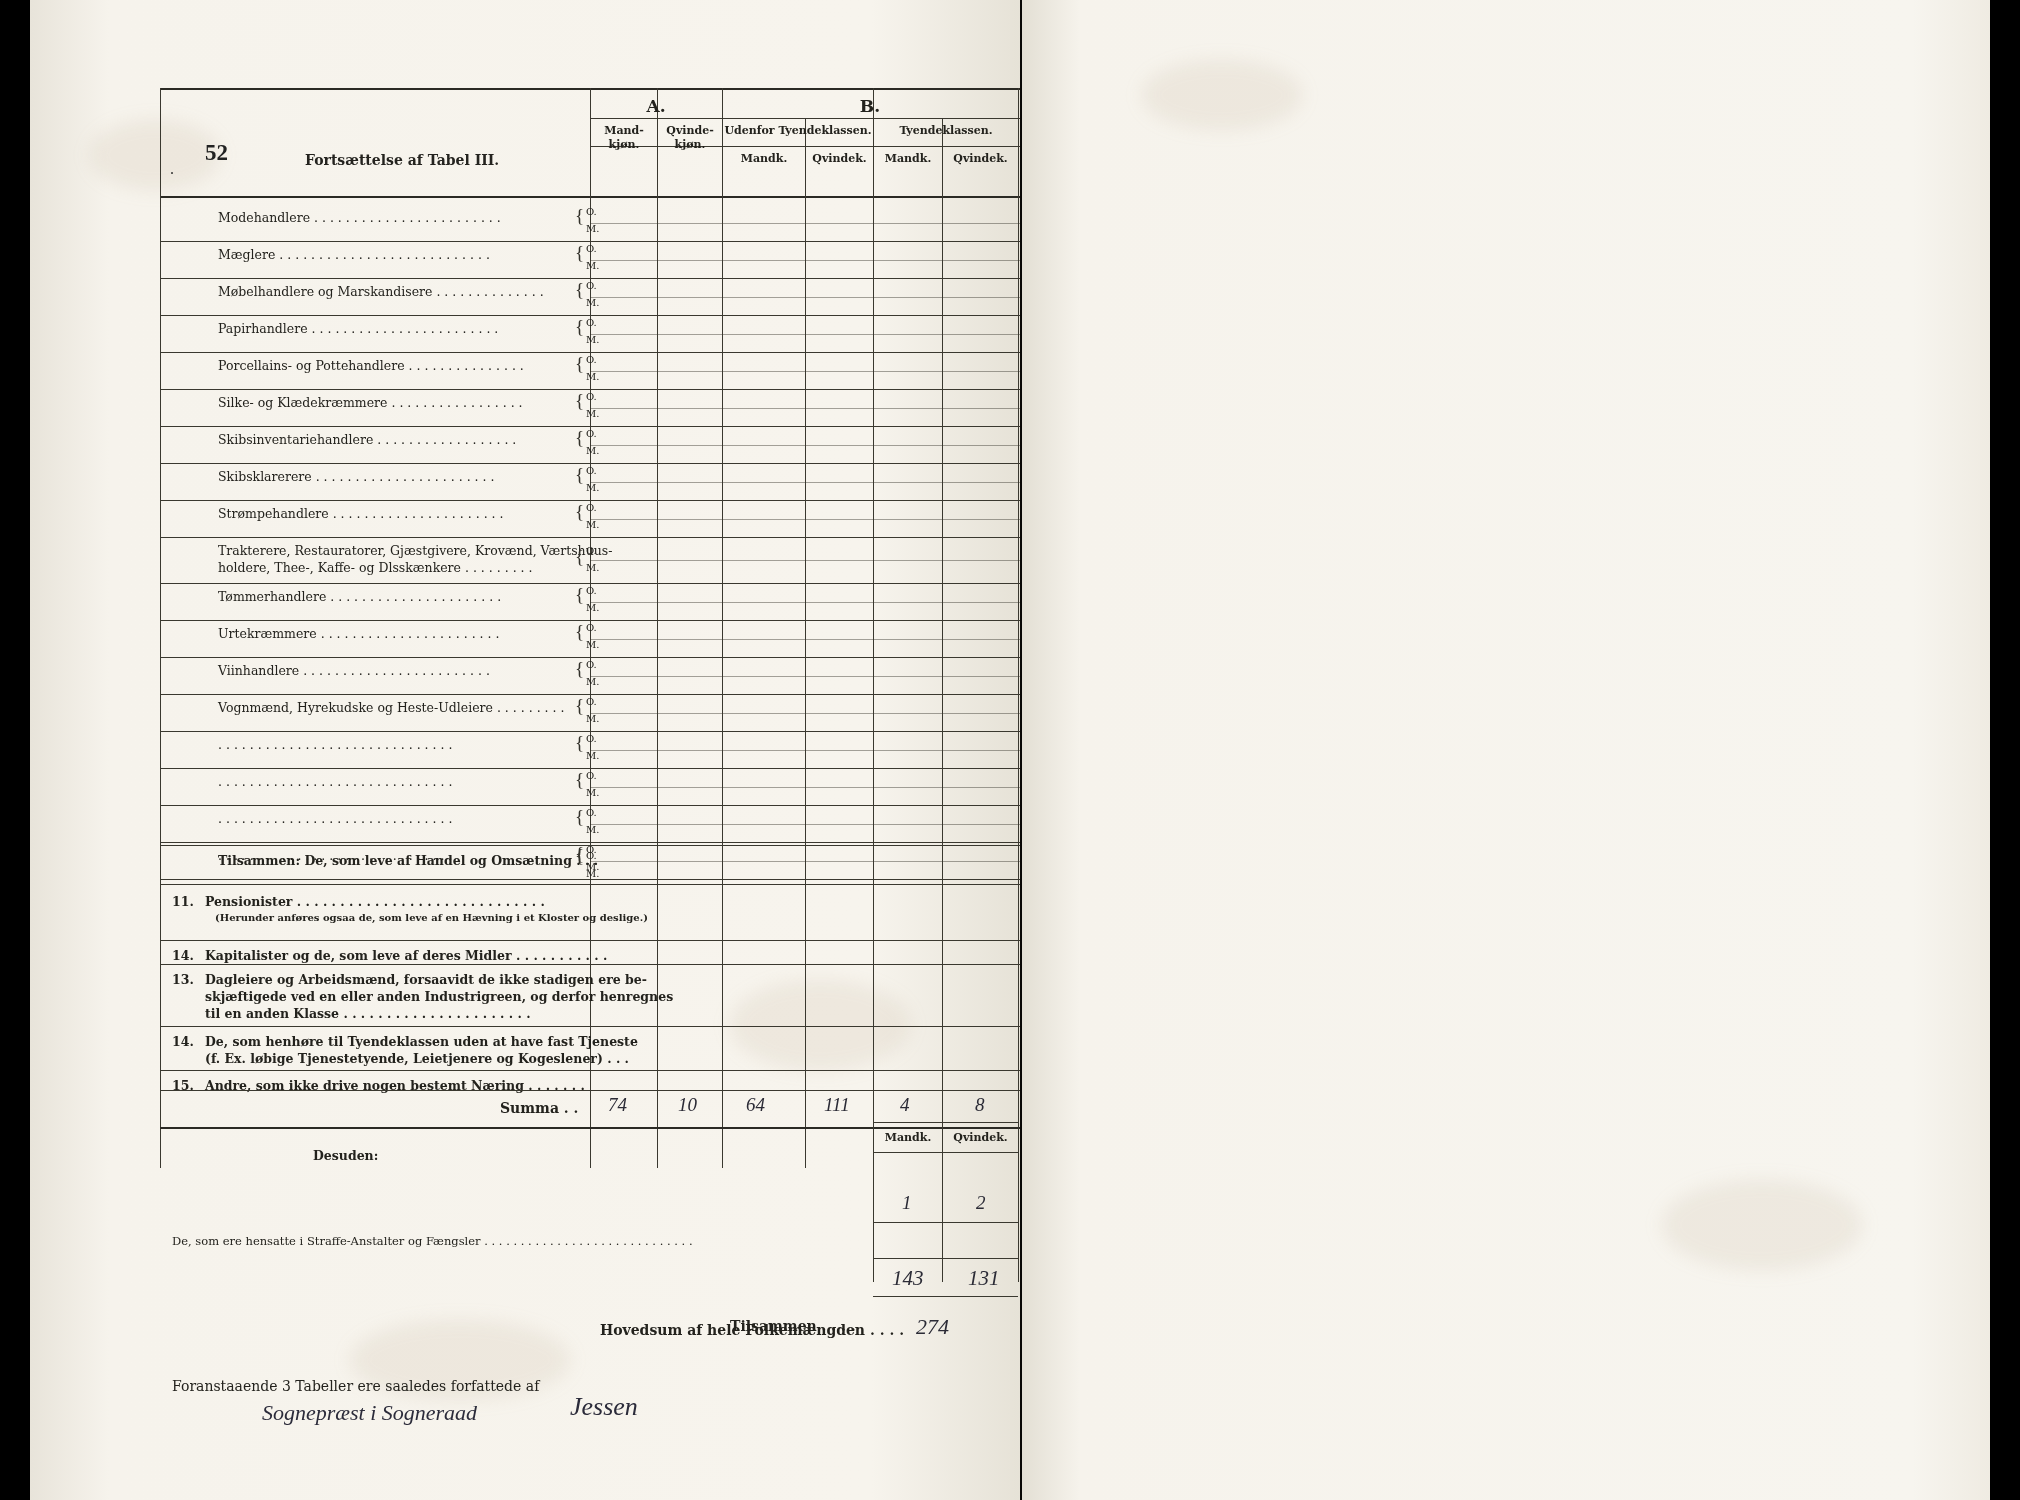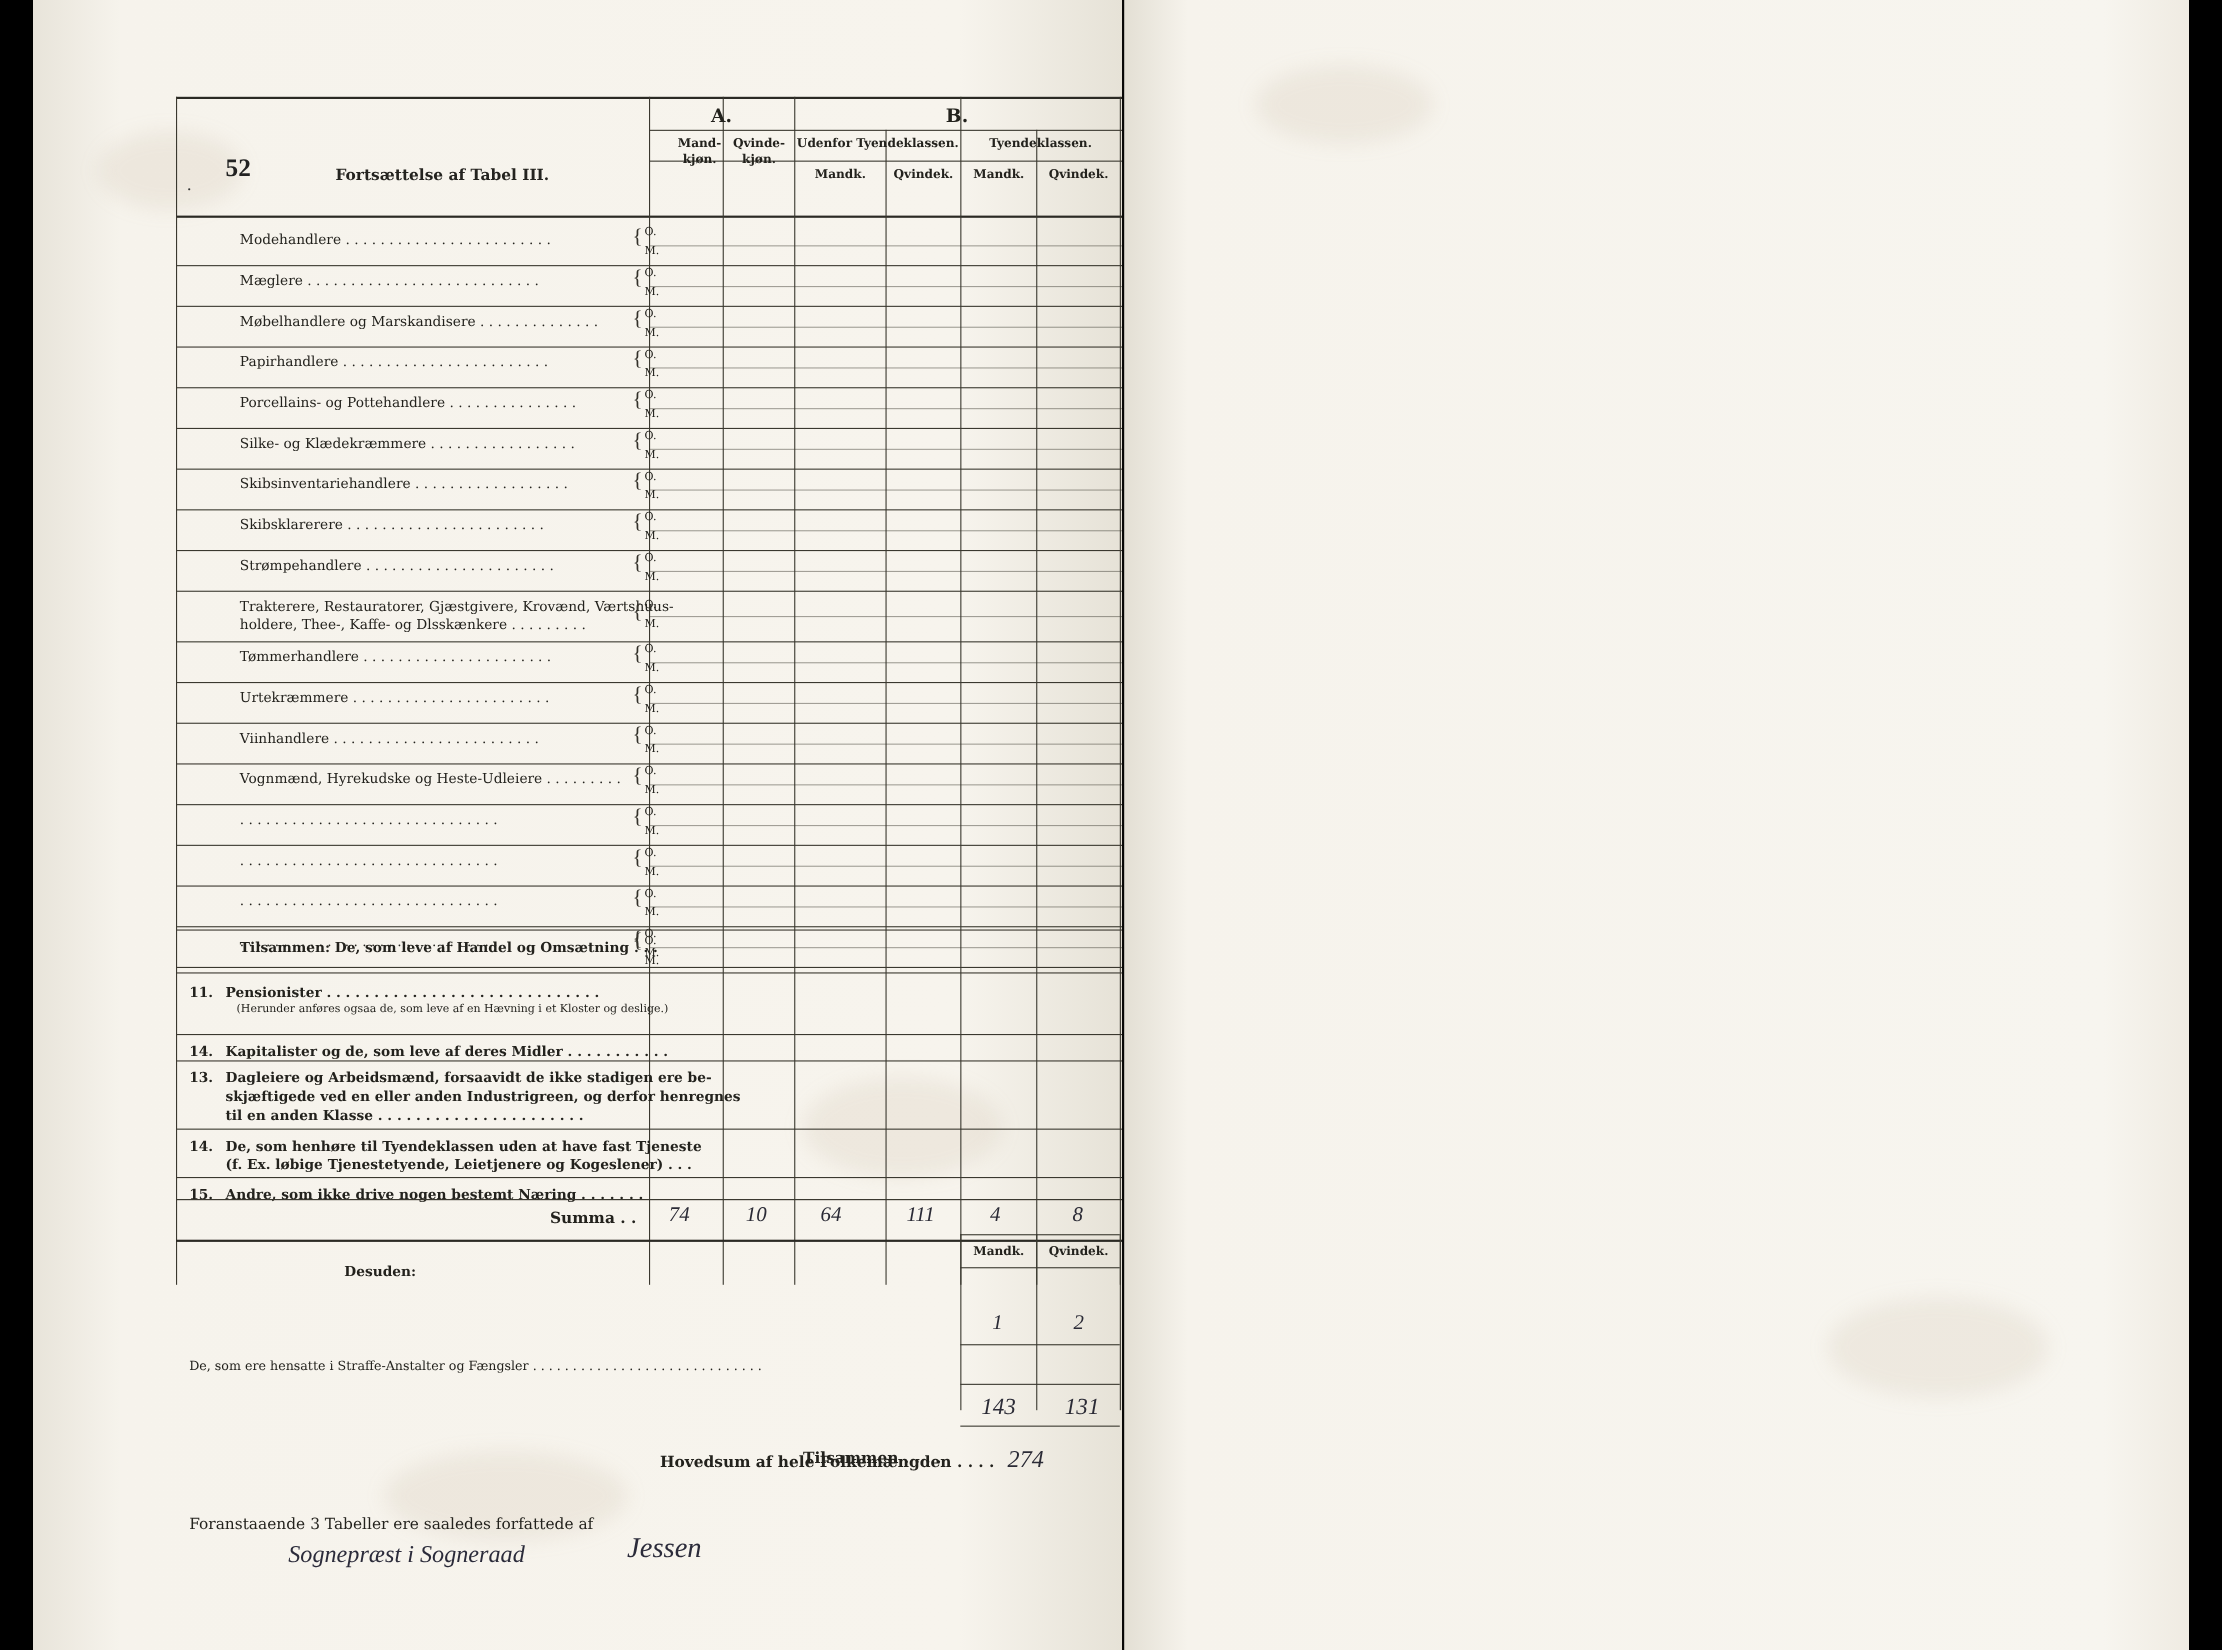--- a/index.html
+++ b/index.html
@@ -66,21 +66,21 @@
       <div class="ln v" style="left:692px;top:88px;height:1080px;"></div>
       <div class="ln v" style="left:775px;top:118px;height:1050px;"></div>
       <div class="ln v" style="left:843px;top:88px;height:1080px;"></div>
       <div class="ln v" style="left:912px;top:118px;height:1050px;"></div>
       <div class="ln v" style="left:988px;top:88px;height:1080px;"></div>
       <div class="ln v" style="left:130px;top:88px;height:1080px;"></div>
 
       <div class="colh" style="left:560px;top:96px;width:132px;font-size:17px;">A.</div>
       <div class="colh" style="left:692px;top:96px;width:296px;font-size:17px;">B.</div>
 
-      <div class="colh" style="left:562px;top:124px;width:64px;line-height:1.25;padding-left:12px;">Mand-<br>kjøn.</div>
+      <div class="colh" style="left:562px;top:124px;width:64px;line-height:1.25;">Mand-<br>kjøn.</div>
       <div class="colh" style="left:629px;top:124px;width:62px;line-height:1.25;">Qvinde-<br>kjøn.</div>
       <div class="colh" style="left:694px;top:124px;width:148px;">Udenfor Tyendeklassen.</div>
       <div class="colh" style="left:845px;top:124px;width:142px;">Tyendeklassen.</div>
       <div class="colh" style="left:694px;top:152px;width:80px;">Mandk.</div>
       <div class="colh" style="left:777px;top:152px;width:65px;">Qvindek.</div>
       <div class="colh" style="left:845px;top:152px;width:66px;">Mandk.</div>
       <div class="colh" style="left:914px;top:152px;width:73px;">Qvindek.</div>
 
       <div id="occ-list">
           <div class="rowlbl" style="left: 188px; top: 210px; line-height: 1.35;">Modehandlere&nbsp;.&nbsp;.&nbsp;.&nbsp;.&nbsp;.&nbsp;.&nbsp;.&nbsp;.&nbsp;.&nbsp;.&nbsp;.&nbsp;.&nbsp;.&nbsp;.&nbsp;.&nbsp;.&nbsp;.&nbsp;.&nbsp;.&nbsp;.&nbsp;.&nbsp;.&nbsp;.&nbsp;.</div>
@@ -196,21 +196,21 @@
       <div class="ln h" style="left:130px;top:845px;width:860px;"></div>
       <div class="rowlbl" style="left:188px;top:853px;font-weight:700;">Tilsammen:  De, som leve af Handel og Omsætning . . .</div>
       <div class="brace" style="left:545px;top:846px;">{</div>
       <div class="mk" style="left:556px;top:850px;">O.</div>
       <div class="mk" style="left:556px;top:868px;">M.</div>
       <div class="ln h" style="left:130px;top:884px;width:860px;"></div>
 
       <div id="numbered">
           <div class="rowlbl" style="left: 142px; top: 894px; font-weight: 700;">11.</div>
           <div class="rowlbl" style="left: 175px; top: 894px; line-height: 1.35; font-weight: 700;">Pensionister . . . . . . . . . . . . . . . . . . . . . . . . . . . . .</div>
-          <div class="rowlbl" style="left: 185px; top: 912px; font-size: 10px;">(Herunder anføres ogsaa de, som leve af en Hævning i et Kloster og deslige.)</div>
+          <div class="rowlbl" style="left: 185px; top: 912px; font-size: 10px; font-weight: bold;">(Herunder anføres ogsaa de, som leve af en Hævning i et Kloster og deslige.)</div>
           <div class="ln h" style="left: 130px; top: 940px; width: 860px;"></div>
           <div class="rowlbl" style="left: 142px; top: 948px; font-weight: 700;">14.</div>
           <div class="rowlbl" style="left: 175px; top: 948px; line-height: 1.35; font-weight: 700;">Kapitalister og de, som leve af deres Midler . . . . . . . . . . .</div>
           <div class="ln h" style="left: 130px; top: 964px; width: 860px;"></div>
           <div class="rowlbl" style="left: 142px; top: 972px; font-weight: 700;">13.</div>
           <div class="rowlbl" style="left: 175px; top: 972px; line-height: 1.35; font-weight: 700;">Dagleiere og Arbeidsmænd, forsaavidt de ikke stadigen ere be-<br>skjæftigede ved en eller anden Industrigreen, og derfor henregnes<br>til en anden Klasse . . . . . . . . . . . . . . . . . . . . . .</div>
           <div class="ln h" style="left: 130px; top: 1026px; width: 860px;"></div>
           <div class="rowlbl" style="left: 142px; top: 1034px; font-weight: 700;">14.</div>
           <div class="rowlbl" style="left: 175px; top: 1034px; line-height: 1.35; font-weight: 700;">De, som henhøre til Tyendeklassen uden at have fast Tjeneste<br>(f. Ex. løbige Tjenestetyende, Leietjenere og Kogeslener) . . .</div>
           <div class="ln h" style="left: 130px; top: 1070px; width: 860px;"></div>

